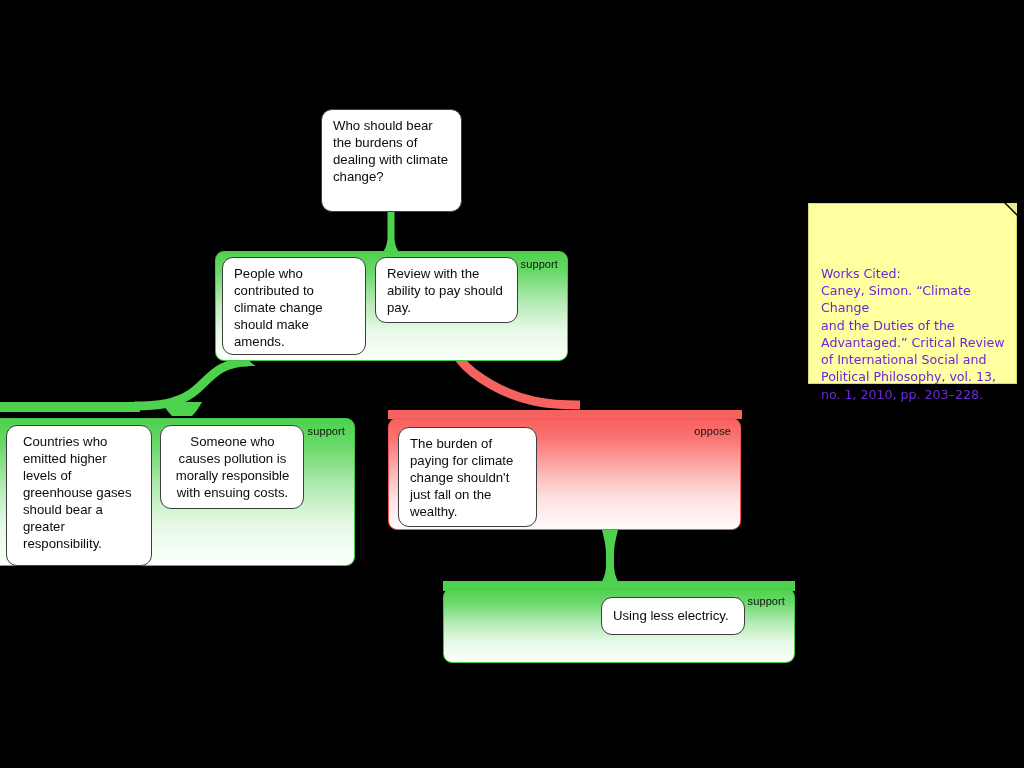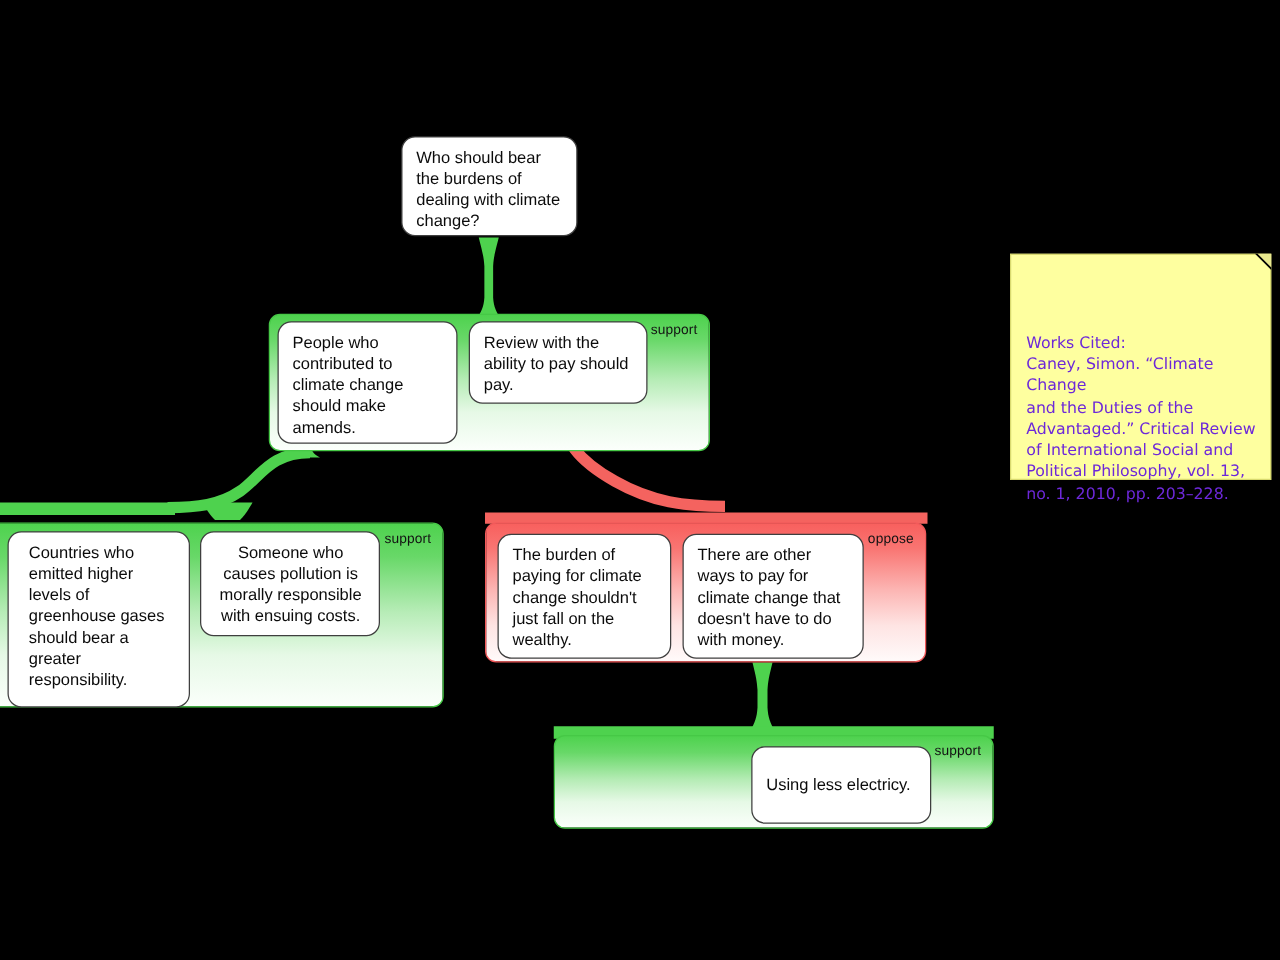--- a/index.html
+++ b/index.html
@@ -115,21 +115,21 @@
     <rect x="438" y="325" width="24" height="3.4" fill="#f4635f"></rect>
     <path fill="none" stroke="#f4635f" stroke-width="9" stroke-linecap="butt" d="M 450,329 C 450,352 462,368 492,385 C 522,402 548,405 580,405"></path>
 
     <path fill="#f4635f" d="M 388,410 L 742,410 L 742,419 L 388,419 Z"></path>
 
     <path fill="#4ed24e" d="M 602,530 L 618,530 C 615,542 614.5,545 614,552 L 614,566 C 614.5,574 616,578 620,585 L 600,585 C 604,578 605.5,574 606,566 L 606,552 C 605.5,545 605,542 602,530 Z"></path>
 
     <path fill="#4ed24e" d="M 443,581 L 795,581 L 795,591 L 443,591 Z"></path>
   </svg>
 
-  <div class="claim" style="left:321px; top:109px; width:141px; height:80px;">
+  <div class="claim" style="left:321px; top:109px; width:141px; height:103px;">
     <span>Who should bear the burdens of dealing with climate change?</span>
   </div>
 
   <div class="panel support" style="left:215px; top:251px; width:353px; height:110px;">
     <span class="panel-label">support</span>
   </div>
   <div class="claim" style="left:222px; top:257px; width:144px; height:98px;">
     <span>People who contributed to climate change should make amends.</span>
   </div>
   <div class="claim" style="left:375px; top:257px; width:143px; height:66px;">
@@ -145,28 +145,25 @@
   <div class="claim" style="left:160px; top:425px; width:144px; height:84px;text-align:center;">
     <span>Someone who causes pollution is morally responsible with ensuing costs.</span>
   </div>
 
   <div class="panel oppose" style="left:388px; top:418px; width:353px; height:112px;">
     <span class="panel-label">oppose</span>
   </div>
   <div class="claim" style="left:398px; top:427px; width:139px; height:100px;">
     <span>The burden of paying for climate change shouldn't just fall on the wealthy.</span>
   </div>
-  <div class="claim" style="left:546px; top:427px; width:145px; height:100px;">
-    <span>There are other ways to pay for climate change that doesn't have to do with money.</span>
-  </div>
 
   <div class="panel support" style="left:443px; top:588px; width:352px; height:75px;">
     <span class="panel-label">support</span>
   </div>
-  <div class="claim centered" style="left:601px; top:597px; width:144px; height:62px;">
+  <div class="claim centered" style="left:601px; top:597px; width:144px; height:38px;">
     <span>Using less electricy.</span>
   </div>
 
   <div id="note" style="left:808px; top:203px; width:209px; height:181px;">
     <span class="fold"></span>
     <span class="fold-inner"></span>
     <span>Works Cited:
 Caney, Simon. “Climate Change
 and the Duties of the Advantaged.” Critical Review of International Social and Political Philosophy, vol. 13, no. 1, 2010, pp. 203–228.</span>
   </div>

